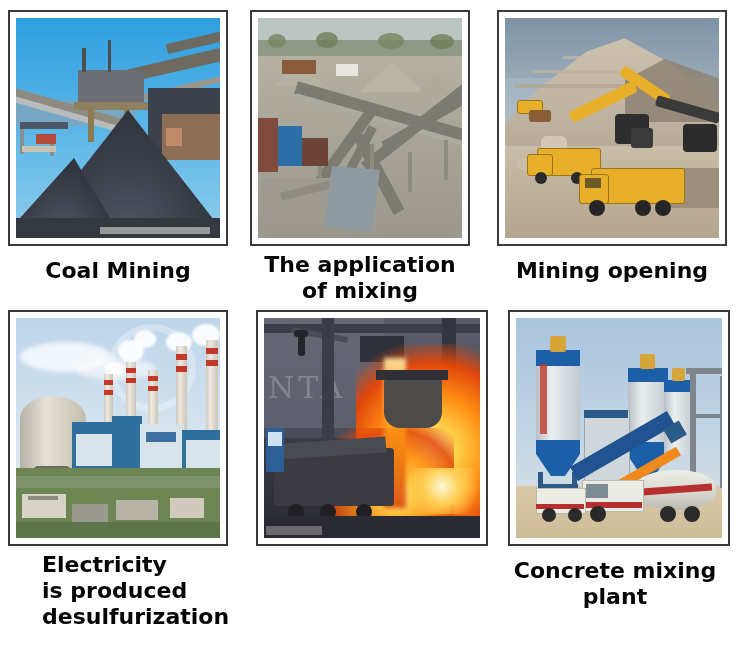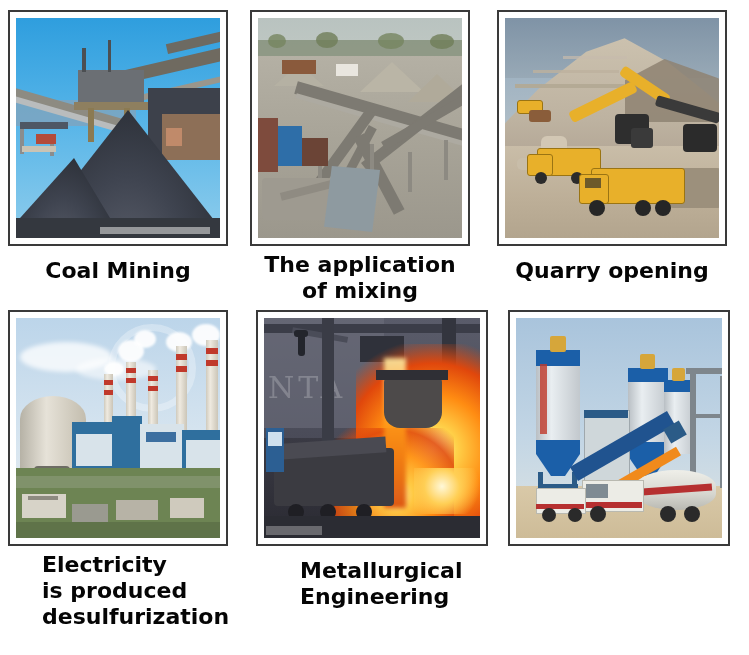--- a/index.html
+++ b/index.html
@@ -246,21 +246,21 @@
 
         <div class="layer yellow-truck" style="left:86px; top:150px; width:92px; height:34px; border-radius:3px;"></div>
         <div class="layer yellow-truck" style="left:74px; top:156px; width:28px; height:28px; border-radius:3px;"></div>
         <div class="layer" style="left:80px; top:160px; width:16px; height:10px; background:#6d5a2a;"></div>
         <div class="layer" style="left:84px; top:182px; width:16px; height:16px; background:#262626; border-radius:50%;"></div>
         <div class="layer" style="left:130px; top:182px; width:16px; height:16px; background:#262626; border-radius:50%;"></div>
         <div class="layer" style="left:150px; top:182px; width:16px; height:16px; background:#262626; border-radius:50%;"></div>
       </div>
     </div>
   </div>
-  <div class="caption cap-center" style="left:497px; top:258px; width:230px;">Quarry opening</div>
+  <div class="caption cap-center" style="left:497px; top:258px; width:230px;">Mining opening</div>
 
   <div class="cell" style="left:8px; top:310px; width:220px; height:236px;">
     <div class="frame">
       <div class="photo sky-soft">
 
         <div class="layer" style="left:92px; top:6px; width:74px; height:74px; border:7px solid rgba(255,255,255,.3); border-radius:50%;"></div>
 
         <div class="layer" style="left:4px; top:24px; width:92px; height:30px; background:rgba(255,255,255,.75); border-radius:50%; filter:blur(2px);"></div>
         <div class="layer" style="left:60px; top:40px; width:80px; height:22px; background:rgba(255,255,255,.55); border-radius:50%; filter:blur(2px);"></div>
 
@@ -346,22 +346,20 @@
         <div class="layer" style="left:30px; top:12px; width:14px; height:7px; background:#23252c; border-radius:3px;"></div>
 
         <div class="layer" style="left:2px; top:110px; width:18px; height:44px; background:#2c5f93;"></div>
         <div class="layer" style="left:4px; top:114px; width:14px; height:14px; background:#cfe0ee;"></div>
 
         <div class="layer" style="left:0; top:198px; width:220px; height:24px; background:#2b2c33;"></div>
         <div class="layer" style="left:2px; bottom:3px; width:56px; height:9px; background:rgba(220,220,220,.35);"></div>
       </div>
     </div>
   </div>
-  <div class="caption cap-left" style="left:300px; top:558px; width:210px;">Metallurgical
-Engineering</div>
 
   <div class="cell" style="left:508px; top:310px; width:222px; height:236px;">
     <div class="frame">
       <div class="photo" style="background:linear-gradient(#a9c4dc 0%, #c3d6e5 55%, #dfe4e2 100%);">
 
         <div class="layer desert" style="left:0; top:168px; width:210px; height:54px;"></div>
 
         <div class="layer silo" style="left:20px; top:32px; width:44px; height:104px;"></div>
         <div class="layer silo-blue" style="left:20px; top:32px; width:44px; height:16px;"></div>
         <div class="layer silo-blue" style="left:20px; top:122px; width:44px; height:14px;"></div>
@@ -403,14 +401,16 @@
         <div class="layer" style="left:144px; top:188px; width:16px; height:16px; background:#2a2a2a; border-radius:50%;"></div>
         <div class="layer" style="left:168px; top:188px; width:16px; height:16px; background:#2a2a2a; border-radius:50%;"></div>
 
         <div class="layer truck-body" style="left:20px; top:170px; width:48px; height:24px;"></div>
         <div class="layer mixer-stripe" style="left:20px; top:186px; width:48px; height:5px;"></div>
         <div class="layer" style="left:26px; top:190px; width:14px; height:14px; background:#2a2a2a; border-radius:50%;"></div>
         <div class="layer" style="left:52px; top:190px; width:14px; height:14px; background:#2a2a2a; border-radius:50%;"></div>
       </div>
     </div>
   </div>
+  <div class="caption cap-center" style="left:500px; top:558px; width:230px;">Concrete mixing
+plant</div>
 
 </div>
 
 </body></html>

